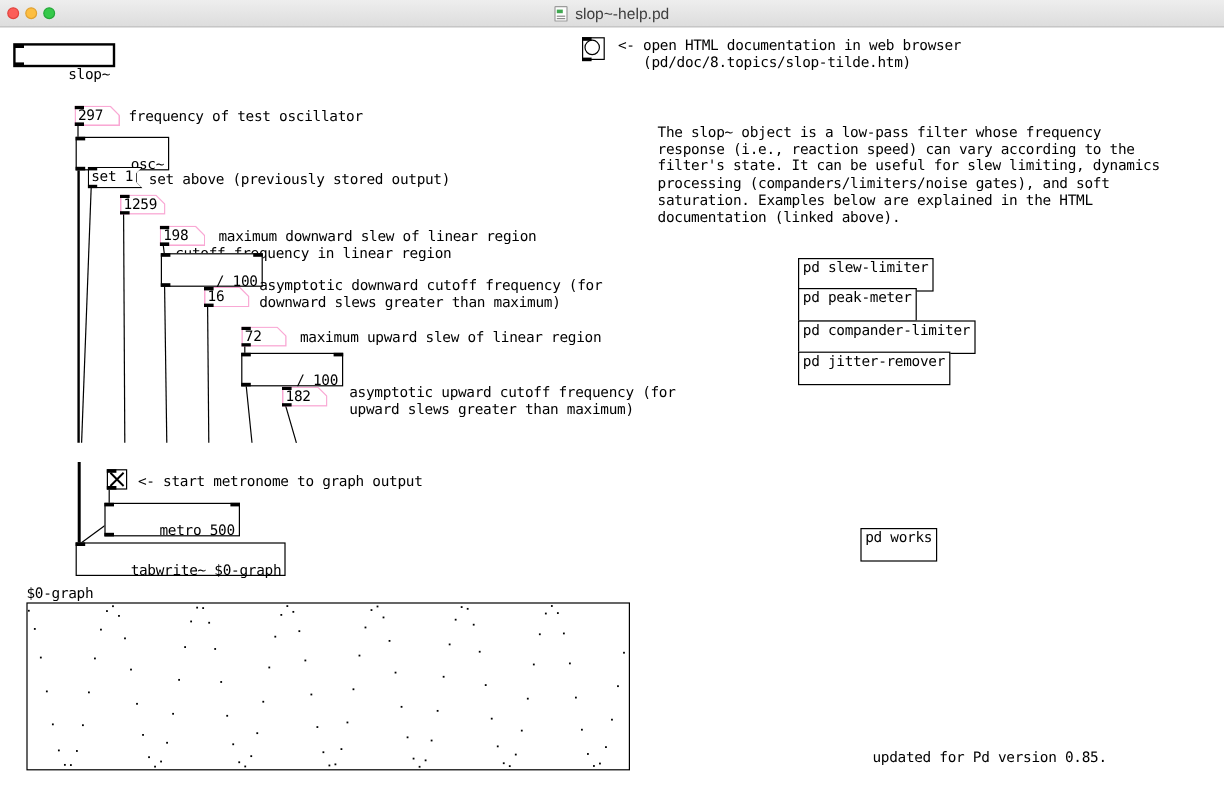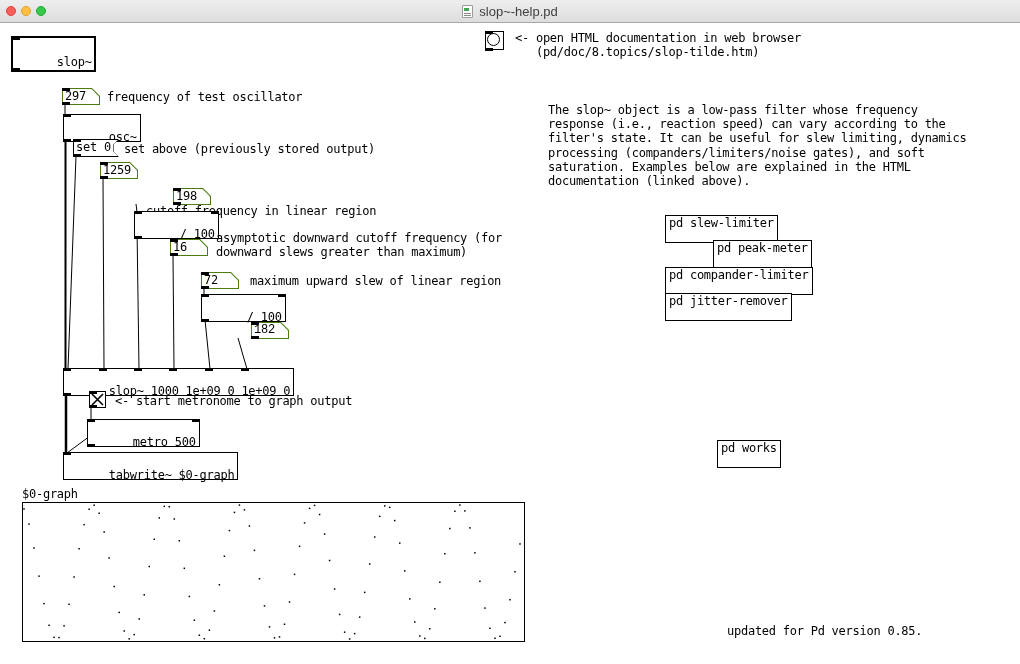--- a/index.html
+++ b/index.html
@@ -32,24 +32,24 @@
   
   .canvas { position:absolute; left:0; top:23px; width:1020px; height:641px; background:#fff;
     font-size:12px; letter-spacing:-0.25px; color:#000; }
 
   .cords { position:absolute; left:0; top:0; pointer-events:none; }
 
   .comment { position:absolute; white-space:pre; line-height:14.2px; }
 
   .obj { position:absolute; background:#fff; border:1px solid #000; height:28px;
     line-height:15px; padding:0 3px; white-space:pre; }
-  .obj.main { border-width:2px; height:36px; line-height:16px; padding:0 2px; }
+  .obj.main { border-width:2px; height:20px; line-height:16px; padding:0 2px; }
 
   
-  .num { position:absolute; width:38px; height:17px; background:#4d7c0f;
+  .num { position:absolute; width:38px; height:17px; background:#f9a8d4;
     clip-path:polygon(0 0, calc(100% - 8px) 0, 100% 8px, 100% 100%, 0 100%);text-align:center; }
   .num .fill { position:absolute; inset:1px; background:#fff;
     clip-path:polygon(0 0, calc(100% - 7.5px) 0, 100% 7.5px, 100% 100%, 0 100%); }
   .num .val { position:absolute; left:3px; top:1px; line-height:14px; }
 
   
   .msg { position:absolute; height:18px; background:#000; padding:0;
     clip-path:polygon(0 0, 100% 0, calc(100% - 5px) 5px, calc(100% - 5px) calc(100% - 5px), 100% 100%, 0 100%); }
   .msg .fill { position:absolute; inset:1px; background:#fff;
     clip-path:polygon(0 0, 100% 0, calc(100% - 4.6px) 4.6px, calc(100% - 4.6px) calc(100% - 4.6px), 100% 100%, 0 100%); }
@@ -136,40 +136,41 @@
     <div class="comment" style="left:107px; top:67px;">frequency of test oscillator</div>
 
     <div class="obj" style="left:63px; top:91px;">
       <span>osc~</span>
       <i class="nub tl"></i>
       <i class="nub bl"></i>
     </div>
 
     <div class="msg" style="left:73px; top:116px; width:46px;">
       <span class="fill"></span>
-      <span class="val">set 0</span>
+      <span class="val">set 1</span>
       <i class="nub tl"></i>
       <i class="nub bl"></i>
     </div>
     <div class="comment" style="left:124px; top:119px;">set above (previously stored output)</div>
 
     <div class="num" style="left:100px; top:139px;">
       <span class="fill"></span>
       <span class="val">1259</span>
       <i class="nub tl"></i>
       <i class="nub bl"></i>
     </div>
     <div class="comment" style="left:146px; top:157px;margin-top:24px;">cutoff frequency in linear region</div>
 
-    <div class="num" style="left:133px; top:165px;margin-left:40px;">
+    <div class="num" style="left:133px; top:165px;">
       <span class="fill"></span>
       <span class="val">198</span>
       <i class="nub tl"></i>
       <i class="nub bl"></i>
     </div>
+    <div class="comment" style="left:182px; top:167px;">maximum downward slew of linear region</div>
 
     <div class="obj" style="left:134px; top:188px;">
       <span>/ 100</span>
       <i class="nub tl"></i>
       <i class="nub tr"></i>
       <i class="nub bl"></i>
     </div>
 
     <div class="num" style="left:170px; top:216px;">
       <span class="fill"></span>
@@ -188,37 +189,29 @@
     </div>
     <div class="comment" style="left:250px; top:251px;">maximum upward slew of linear region</div>
 
     <div class="obj" style="left:201px; top:271px;">
       <span>/ 100</span>
       <i class="nub tl"></i>
       <i class="nub tr"></i>
       <i class="nub bl"></i>
     </div>
 
-    <div class="num" style="left:251px; top:299px;font-family:Liberation Mono, monospace;">
+    <div class="num" style="left:235px; top:299px;">
       <span class="fill"></span>
       <span class="val">182</span>
       <i class="nub tl"></i>
       <i class="nub bl"></i>
     </div>
-
-    <div class="obj" style="left:63px; top:345px;">
-      <span>slop~ 1000 1e+09 0 1e+09 0</span>
-      <i class="nub" style="left:-1px; top:-1px;"></i>
-      <i class="nub" style="left:35px; top:-1px;"></i>
-      <i class="nub" style="left:70px; top:-1px;"></i>
-      <i class="nub" style="left:105px; top:-1px;"></i>
-      <i class="nub" style="left:141px; top:-1px;"></i>
-      <i class="nub" style="left:177px; top:-1px;"></i>
-      <i class="nub bl"></i>
-    </div>
+    <div class="comment" style="left:291px; top:297px;">asymptotic upward cutoff frequency (for
+upward slews greater than maximum)</div>
+
 
     <div class="toggle" style="left:89px; top:368px;">
       <svg width="15" height="15">
         <path d="M2 2 L13 13 M13 2 L2 13" stroke="#000" stroke-width="1.6" fill="none"></path>
       </svg>
       <i class="nub tl"></i>
       <i class="nub bl"></i>
     </div>
     <div class="comment" style="left:115px; top:371px;">&lt;- start metronome to graph output</div>
 
@@ -228,21 +221,21 @@
       <i class="nub tr"></i>
       <i class="nub bl"></i>
     </div>
 
     <div class="obj" style="left:63px; top:429px;">
       <span>tabwrite~ $0-graph</span>
       <i class="nub tl"></i>
     </div>
 
     <div class="obj" style="left:665px; top:192px;"><span>pd slew-limiter</span></div>
-    <div class="obj" style="left:665px; top:217px;margin-left:48px;"><span>pd peak-meter</span></div>
+    <div class="obj" style="left:665px; top:217px;"><span>pd peak-meter</span></div>
     <div class="obj" style="left:665px; top:244px;"><span>pd compander-limiter</span></div>
     <div class="obj" style="left:665px; top:270px;"><span>pd jitter-remover</span></div>
 
     <div class="obj" style="left:717px; top:417px;"><span>pd works</span></div>
 
     <div class="graph-label" style="left:22px; top:464px;">$0-graph</div>
     <div class="graph" style="left:22px; top:479px; width:503px; height:140px;">
       <svg id="wave-svg" width="501" height="138">
           <rect x="0.25" y="5.20" width="1.5" height="1.5" fill="#000"></rect>
           <rect x="5.26" y="20.36" width="1.5" height="1.5" fill="#000"></rect>

